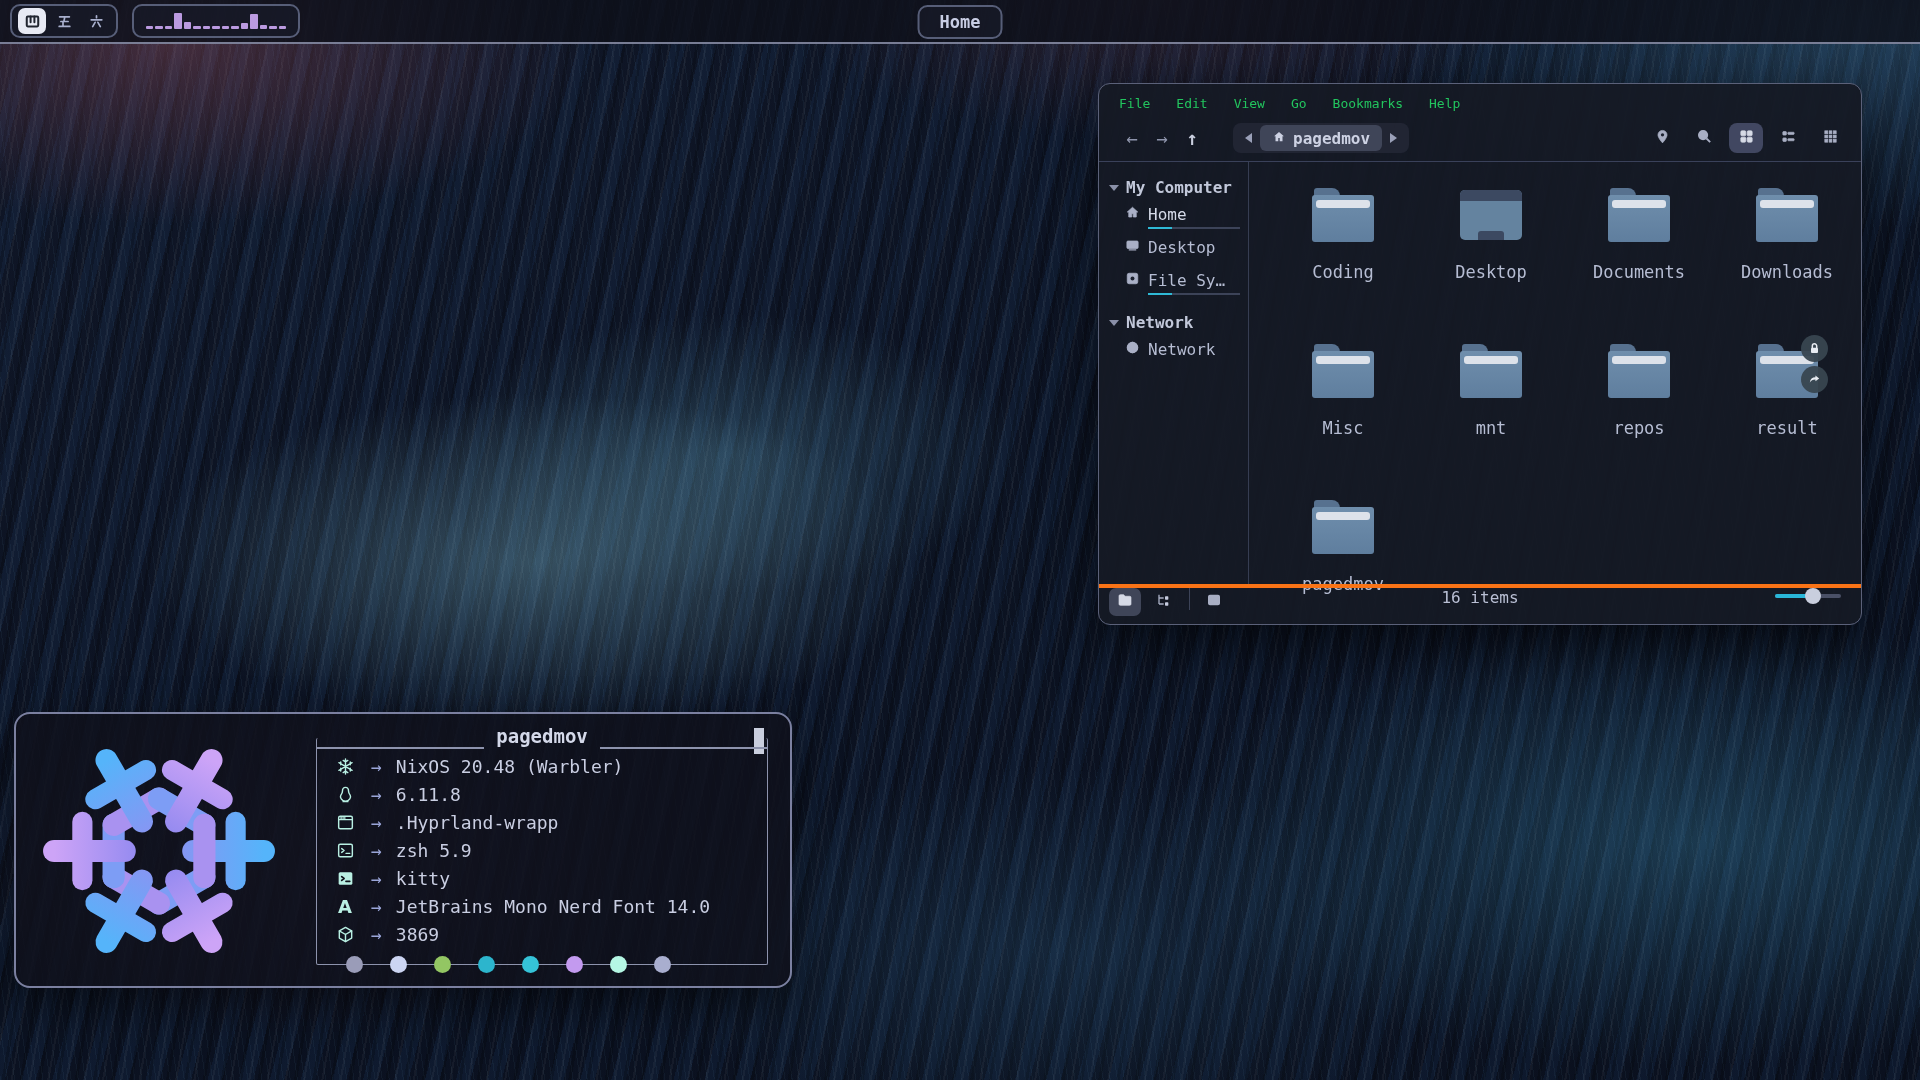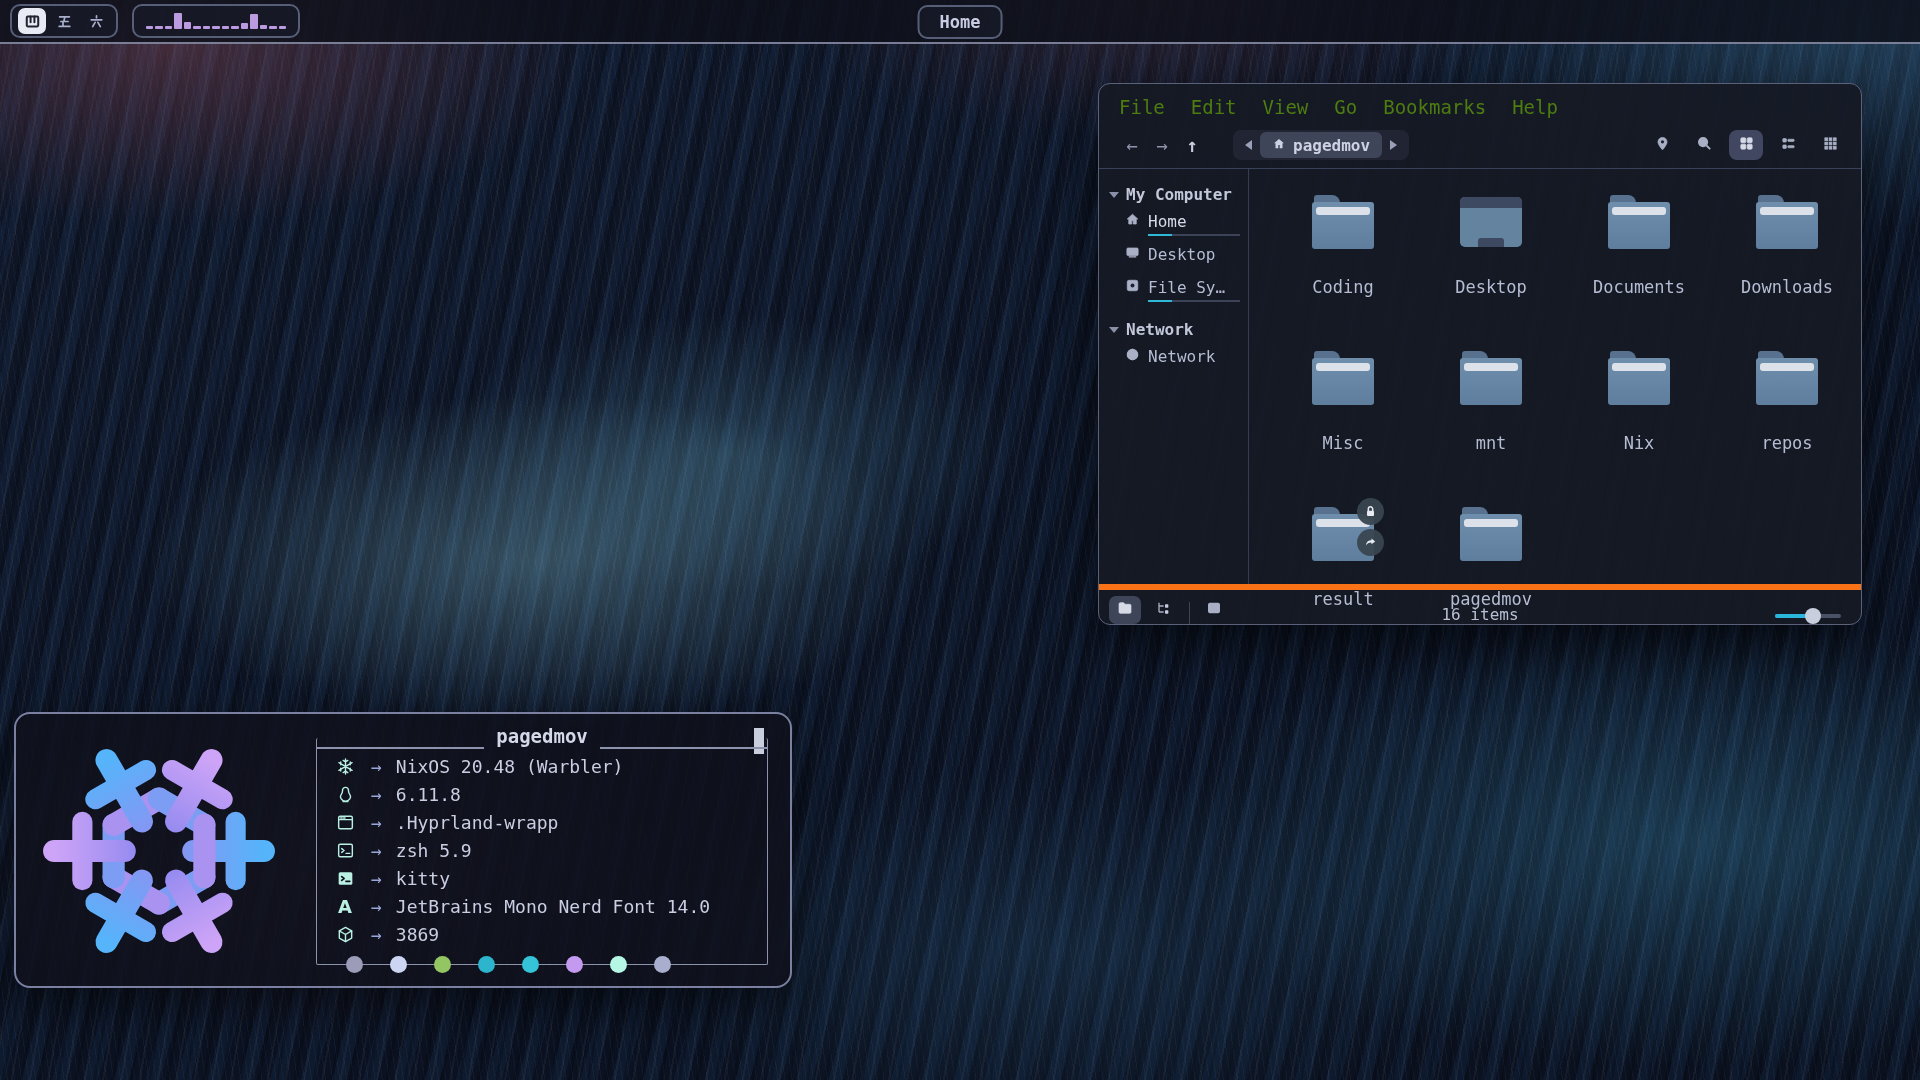--- a/index.html
+++ b/index.html
@@ -56,21 +56,21 @@
   .powermod svg{ width:20px; height:20px; stroke:#3ec9e6; stroke-width:2.6; fill:none; stroke-linecap:round; }
 
   
   .window{
     position:absolute; left:1098px; top:83px; width:764px; height:542px;
     background:rgba(21,25,36,0.94);
     border:1.5px solid #5b6179; border-radius:12px;
     box-shadow:0 22px 55px rgba(0,0,0,0.55);
     display:flex; flex-direction:column; overflow:hidden; z-index:40;
   }
-  .menubar{ display:flex; gap:26px; padding:12px 20px 6px 20px; font-size:19px; color:#4d7c0f; }
+  .menubar{ display:flex; gap:26px; padding:12px 20px 6px 20px; font-size:13px; color:#22c55e; }
   .menu-item{ cursor:default; }
   .toolbar{ display:flex; align-items:center; height:42px; padding:0 14px 0 18px; }
   .nav-btn{ font-size:19px; color:#8e94ab; width:30px; text-align:center; }
   .nav-btn.up{ color:#c9cede; font-weight:bold; }
   .crumbbar{ margin-left:26px; display:flex; align-items:center; background:rgba(43,48,64,0.55); border-radius:8px; height:30px; padding:0 4px; }
   .crumb-arrow{ width:0; height:0; border-style:solid; margin:0 8px; }
   .crumb-arrow.left{ border-width:5px 7px 5px 0; border-color:transparent #9aa0b8 transparent transparent; }
   .crumb-arrow.right{ border-width:5px 0 5px 7px; border-color:transparent transparent transparent #9aa0b8; }
   .crumb-current{ display:flex; align-items:center; gap:7px; background:#3f4558; border-radius:6px; height:26px; padding:0 12px; color:#cdd2e3; font-size:16px; font-weight:bold; }
   .crumb-current svg{ width:14px; height:14px; fill:#cdd2e3; }
@@ -98,23 +98,23 @@
   .folder-tab{ position:absolute; top:0; left:2px; width:26px; height:14px; background:#57718f; border-radius:3px 8px 0 0; }
   .folder-body{ position:absolute; top:7px; left:0; right:0; bottom:0; background:linear-gradient(#6f8eac,#5f7e9e); border-radius:3px; }
   .folder-strip{ position:absolute; top:12px; left:4px; right:4px; height:8px; background:#dde2ea; border-radius:3px; }
   .desktop-body{ position:absolute; top:2px; left:0; right:0; bottom:2px; background:#64839f; border-radius:5px; overflow:hidden; }
   .desktop-top{ height:11px; background:#3c4961; }
   .desktop-dock{ position:absolute; bottom:0; left:50%; transform:translateX(-50%); width:26px; height:9px; background:#3c4961; border-radius:3px 3px 0 0; }
   .emblem{ position:absolute; width:27px; height:27px; border-radius:50%; background:rgba(56,70,80,0.95); display:flex; align-items:center; justify-content:center; }
   .emblem svg{ width:15px; height:15px; }
   .emblem.lock{ right:-10px; top:-9px; }
   .emblem.shortcut{ right:-10px; top:22px; }
-  .file-label{ margin-top:28px; font-size:17px; color:#b6bdd3; white-space:nowrap; }
-
-  .statusbar{ position:relative; height:40px; border-top:6px solid #f97316; display:flex; align-items:flex-end; padding:0 20px 0 10px; }
+  .file-label{ margin-top:20px; font-size:17px; color:#b6bdd3; white-space:nowrap; }
+
+  .statusbar{ position:relative; height:40px; border-top:4px solid #f97316; display:flex; align-items:flex-start; padding:0 20px 0 10px; }
   .sb-btn{ width:32px; height:28px; border-radius:7px; display:flex; align-items:center; justify-content:center; margin-right:6px; }
   .sb-btn svg{ width:16px; height:16px; fill:#a9afc4; stroke:#a9afc4; }
   .sb-btn.active{ background:#3f4558; }
   .sb-btn.active svg{ fill:#d6dae6; stroke:#d6dae6; }
   .sb-divider{ width:1px; height:22px; background:#3c4358; margin:0 8px 0 4px; }
   .items-count{ position:absolute; left:50%; transform:translateX(-50%); font-size:16px; color:#b9bfd4; }
   .zoom-slider{ margin-left:auto; position:relative; width:66px; height:16px; display:flex; align-items:center; }
   .zs-track{ width:100%; height:4px; border-radius:2px; background:#4a5066; }
   .zs-fill{ position:absolute; left:0; height:4px; border-radius:2px; background:#29b6d8; }
   .zs-knob{ position:absolute; top:0; width:16px; height:16px; border-radius:50%; background:#c9cede; }
@@ -354,28 +354,20 @@
           </div>
           <div class="file-label">Misc</div>
         </div>
         <div class="file-item">
           <div class="icon-wrap">
             <div class="folder-tab"></div>
             <div class="folder-body"></div>
             <div class="folder-strip"></div>
           </div>
           <div class="file-label">mnt</div>
-        </div>
-        <div class="file-item">
-          <div class="icon-wrap">
-            <div class="folder-tab"></div>
-            <div class="folder-body"></div>
-            <div class="folder-strip"></div>
-          </div>
-          <div class="file-label">Nix</div>
         </div>
         <div class="file-item">
           <div class="icon-wrap">
             <div class="folder-tab"></div>
             <div class="folder-body"></div>
             <div class="folder-strip"></div>
           </div>
           <div class="file-label">repos</div>
         </div>
         <div class="file-item">

